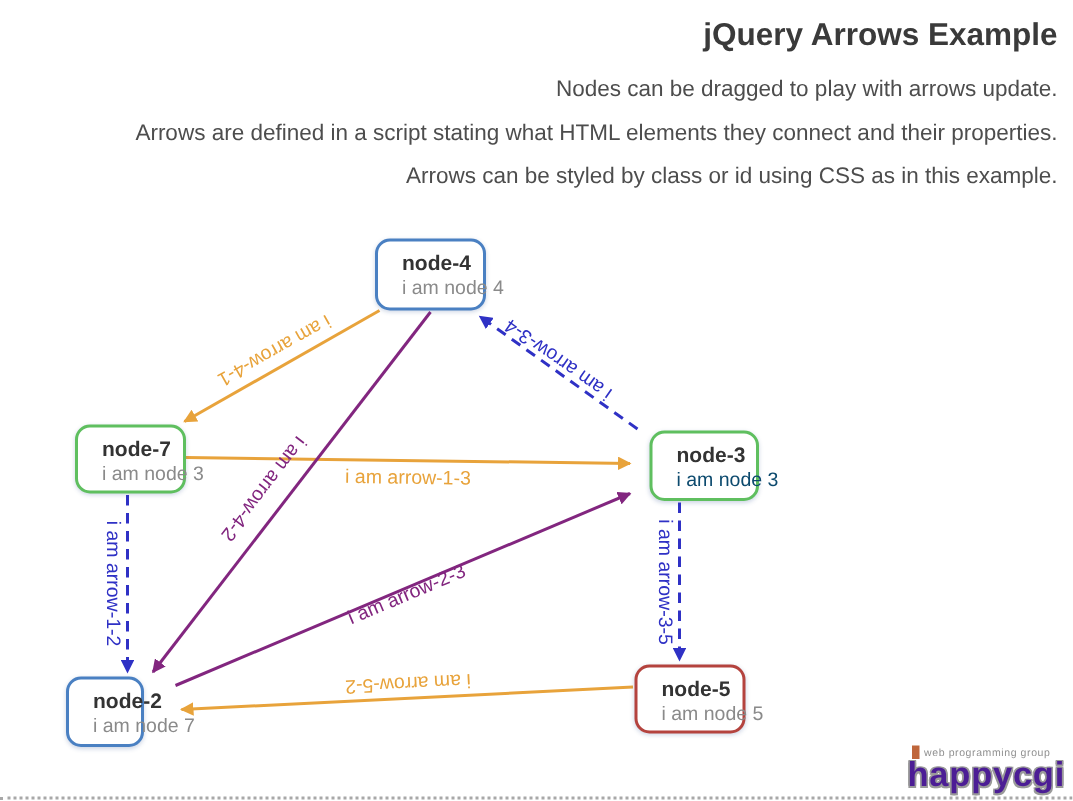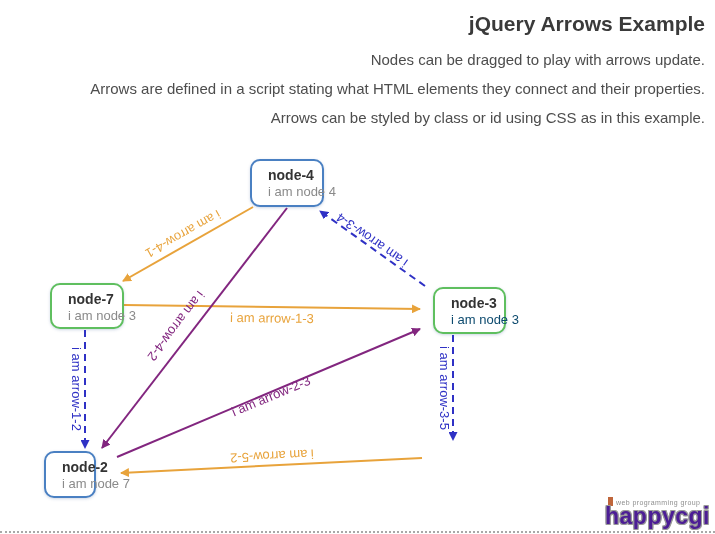--- a/index.html
+++ b/index.html
@@ -80,20 +80,24 @@
       <div class="node-sub" style="color: rgb(138, 138, 138);">i am node 7</div>
     </div>
     <div class="node" style="left: 433px; top: 287px; width: 73px; height: 47px; border-color: rgb(95, 191, 95);">
       <div class="node-title" style="color: rgb(51, 51, 51);">node-3</div>
       <div class="node-sub" style="color: #0c4a6e;">i am node 3</div>
     </div>
     <div class="node" style="left: 250px; top: 159px; width: 74px; height: 48px; border-color: rgb(74, 128, 194);">
       <div class="node-title" style="color: rgb(51, 51, 51);">node-4</div>
       <div class="node-sub" style="color: rgb(138, 138, 138);">i am node 4</div>
     </div>
+    <div class="node" style="left: 423px; top: 443px; width: 74px; height: 46px; border-color: rgb(180, 67, 62);">
+      <div class="node-title" style="color: rgb(51, 51, 51);">node-5</div>
+      <div class="node-sub" style="color: rgb(138, 138, 138);">i am node 5</div>
+    </div>
   </div>
 
 <div class="logo">
   <div class="logo-top">
     <span class="logo-block"></span>
     <span class="logo-tagline">web programming group</span>
   </div>
   <div class="logo-name">happycgi</div>
 </div>
 

